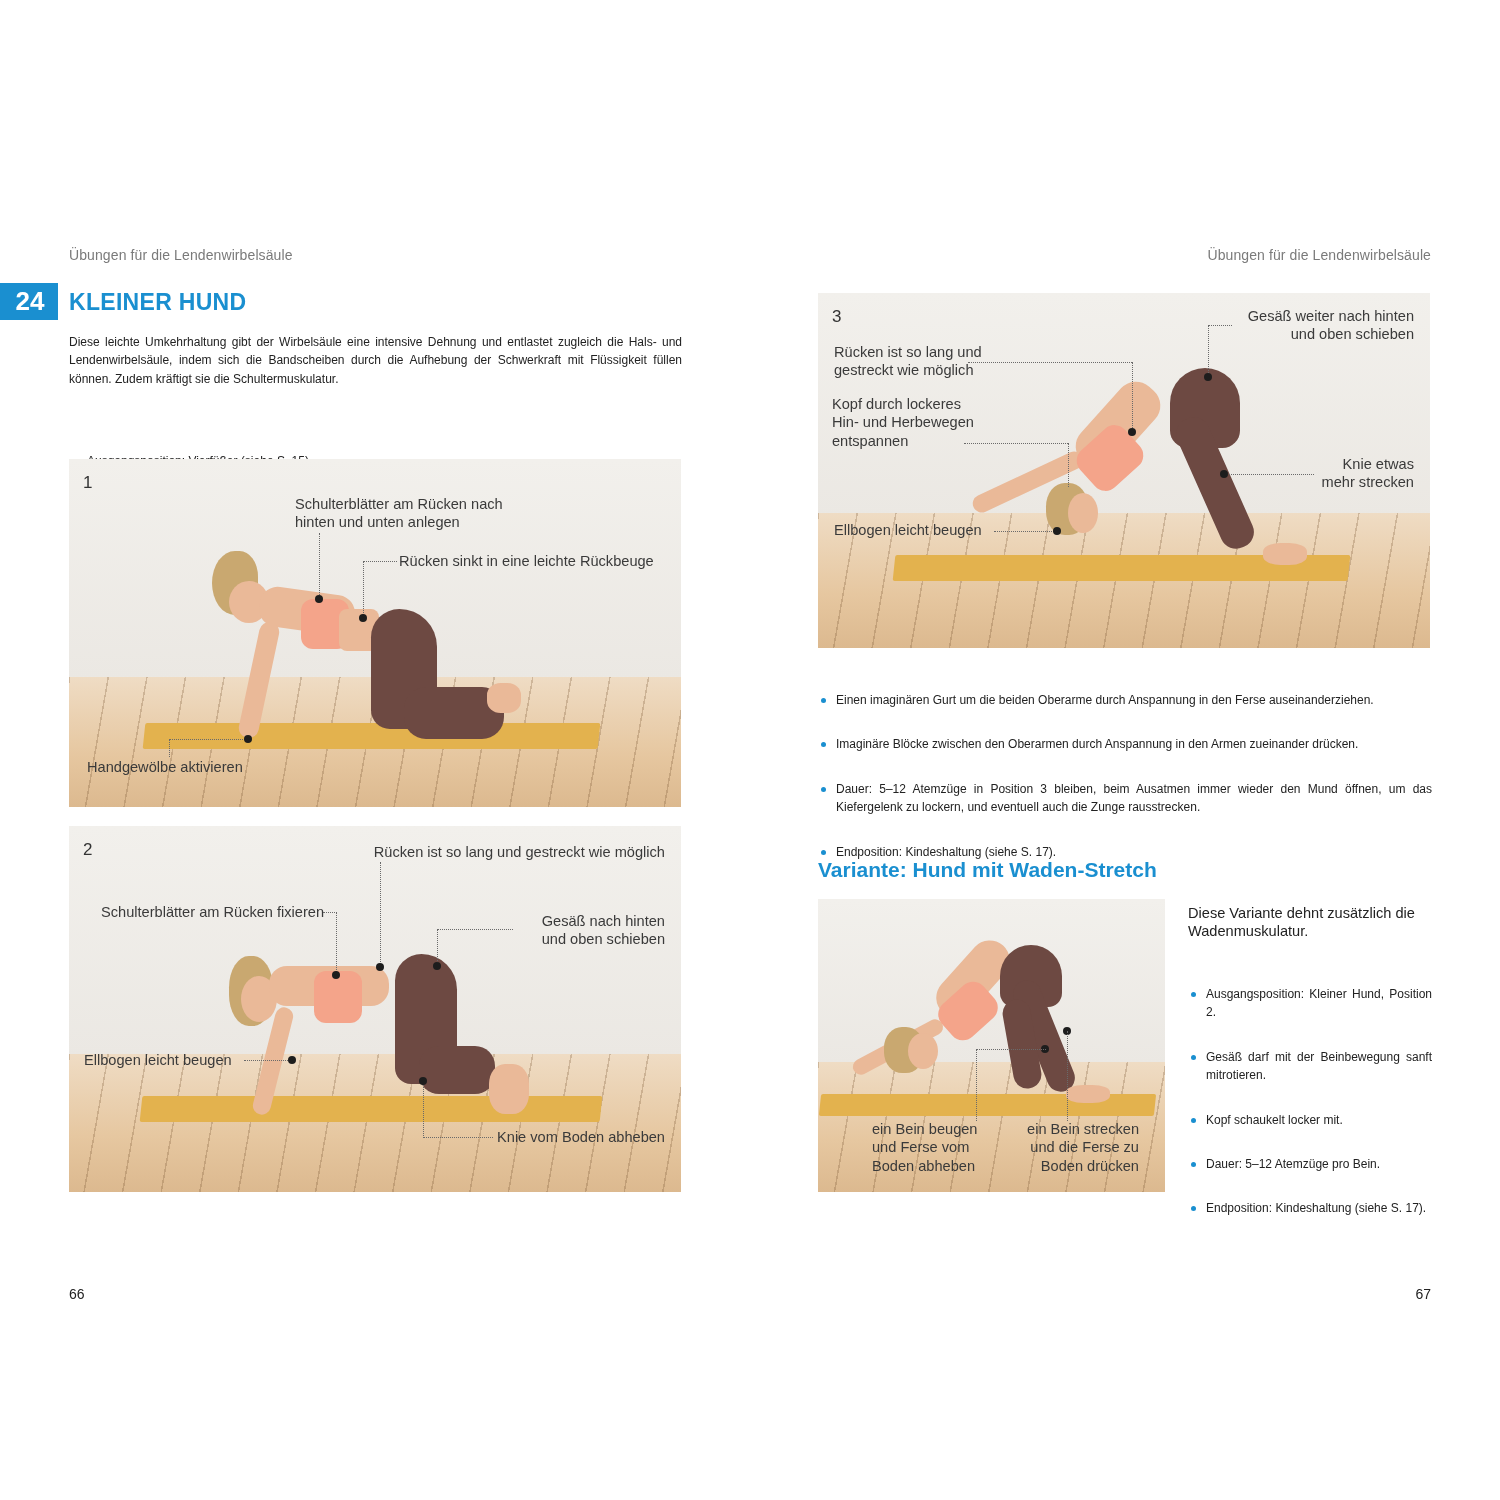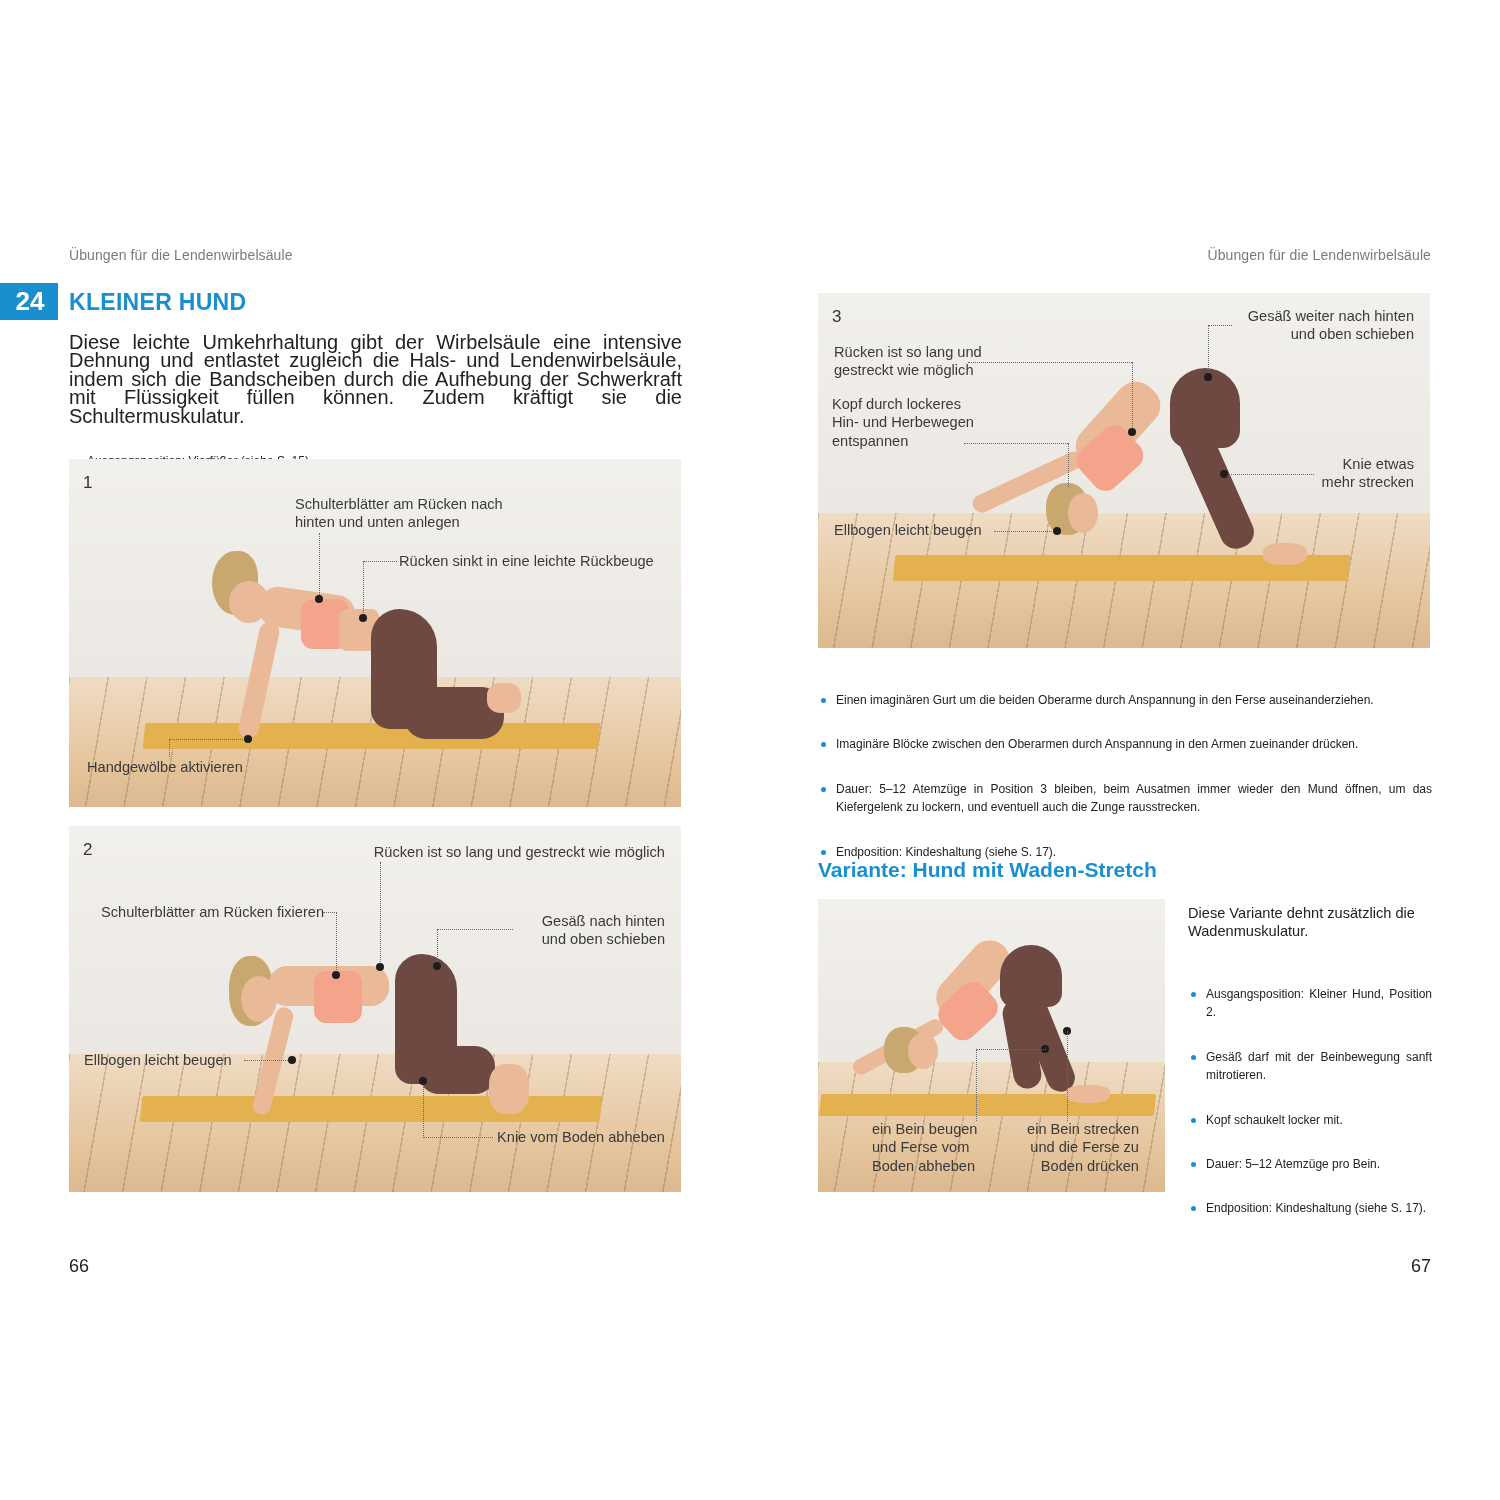--- a/index.html
+++ b/index.html
@@ -7,21 +7,21 @@
   body { position: relative; font-family: "Liberation Sans", sans-serif; color: #222; }
 
   .running-head { position: absolute; top: 247px; font-size: 14px; color: #7a7a7a; letter-spacing: 0.1px; }
   .running-head.left { left: 69px; }
   .running-head.right { right: 69px; text-align: right; }
 
   .ex-number { position: absolute; left: 0; top: 283px; width: 58px; height: 37px; background: #1a8fd0; color: #fff;
     font-size: 26px; font-weight: bold; display: flex; align-items: center; justify-content: center; padding-left: 2px; }
   .ex-title { position: absolute; left: 69px; top: 289px; font-size: 23px; font-weight: bold; color: #1a8fd0; letter-spacing: 0.3px; }
 
-  .intro { position: absolute; left: 69px; top: 333px; width: 613px; font-size: 20px; line-height: 18.4px; text-align: justify; color: #222; }
+  .intro { position: absolute; left: 69px; top: 333px; width: 613px; font-size: 12px; line-height: 18.4px; text-align: justify; color: #222; }
 
   ul.bullets { list-style: none; }
   ul.bullets li { position: relative; padding-left: 18px; font-size: 12px; line-height: 18.4px; color: #222; margin-top: 26px; }
   ul.bullets li::before { content: ""; position: absolute; left: 3px; top: 7px; width: 5px; height: 5px; border-radius: 50%; background: #1a8fd0; }
 
   .start-pos { position: absolute; left: 69px; top: 426px; width: 613px; }
 
   
   .photo { position: absolute; overflow: hidden; background: #efece7; }
   .photo .wall { position: absolute; left: 0; top: 0; right: 0; background: linear-gradient(180deg, #f2f0ec 0%, #ebe8e3 100%); }
@@ -46,21 +46,21 @@
   .hair { background: #c9a870; }
 
   .detail-list { position: absolute; left: 818px; top: 665px; width: 614px; }
   .detail-list li { text-align: justify; }
 
   .var-title { position: absolute; left: 818px; top: 858px; font-size: 21px; font-weight: bold; color: #1a8fd0; }
   .var-text { position: absolute; left: 1188px; top: 904px; width: 244px; font-size: 14.6px; line-height: 18.4px; color: #222; }
   .var-list { position: absolute; left: 1188px; top: 959px; width: 244px; }
   .var-list li { text-align: justify; }
 
-  .page-num { position: absolute; top: 1256px; font-size: 18px; color: #222; }
+  .page-num { position: absolute; top: 1286px; font-size: 14px; color: #222; }
   .page-num.left { left: 69px; }
   .page-num.right { right: 69px; }
 </style>
 </head>
 <body>
 
 <div class="running-head left">Übungen für die Lendenwirbelsäule</div>
 <div class="ex-number">24</div>
 <h1 class="ex-title">KLEINER HUND</h1>
 <p class="intro">Diese leichte Umkehrhaltung gibt der Wirbelsäule eine intensive Dehnung und entlastet zugleich die Hals- und Lendenwirbelsäule, indem sich die Bandscheiben durch die Aufhebung der Schwerkraft mit Flüssigkeit füllen können. Zudem kräftigt sie die Schultermuskulatur.</p>

